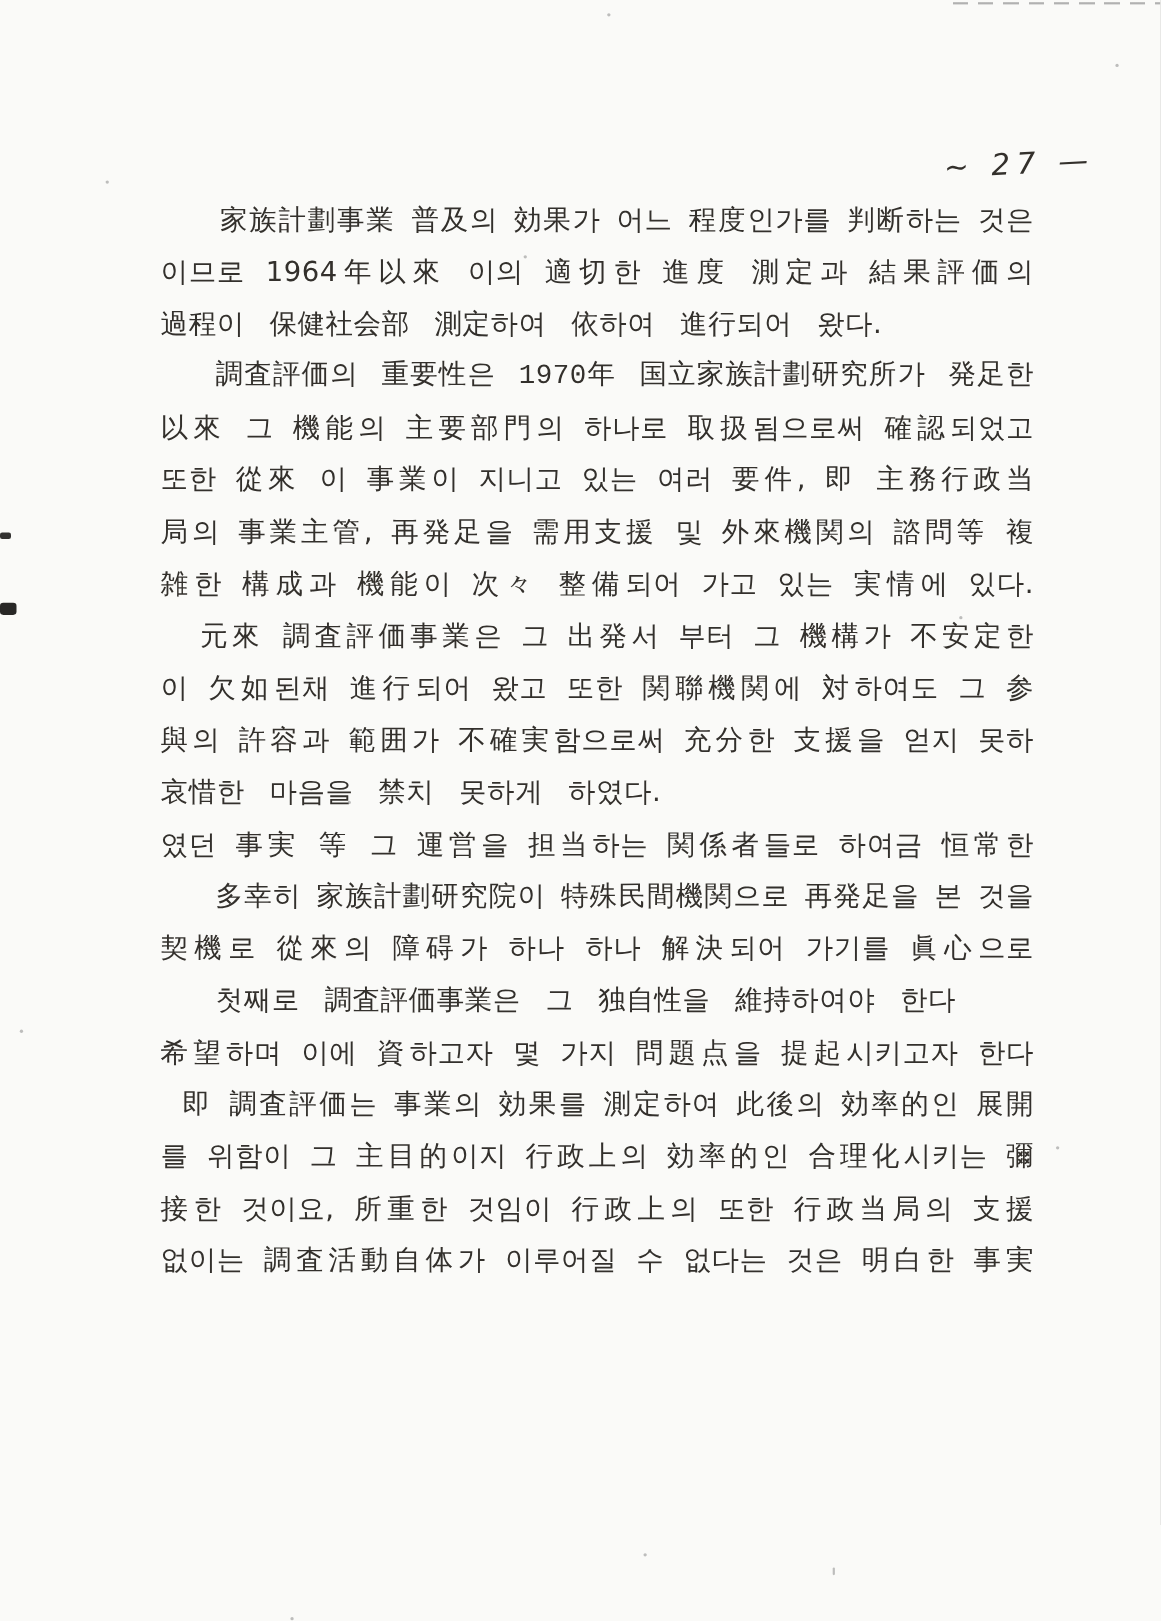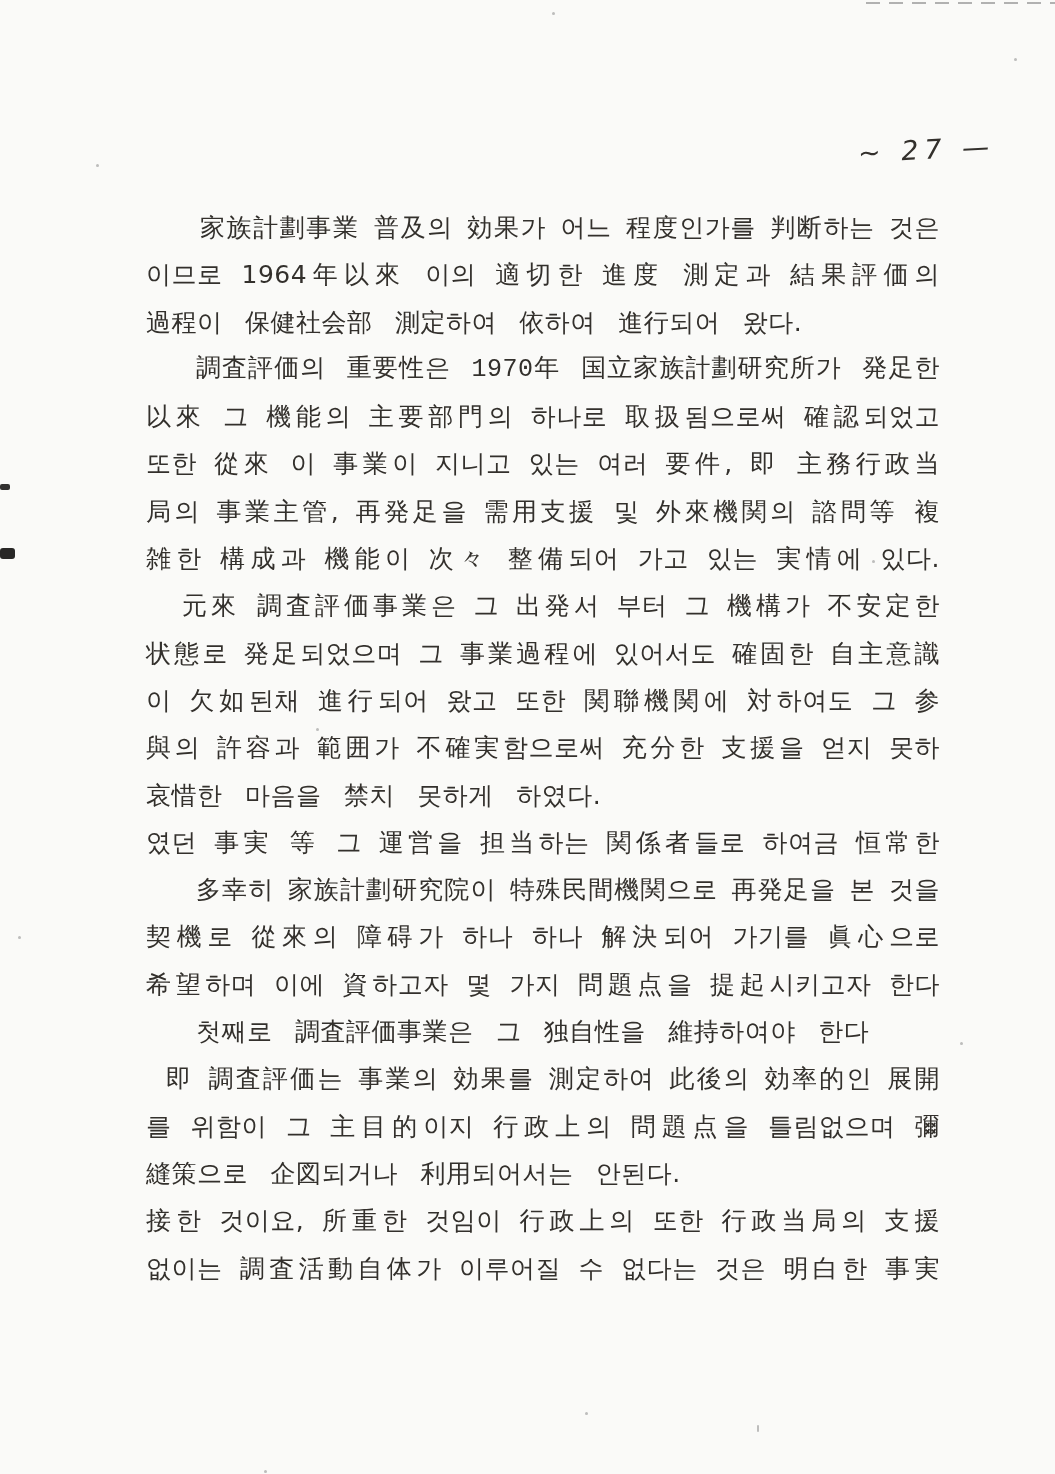--- a/index.html
+++ b/index.html
@@ -18,21 +18,21 @@
     background:repeating-linear-gradient(90deg,#999 0 14px,transparent 14px 23px);
     opacity:.75;
   }
   .page-number{
     position:absolute;top:134px;left:858px;
     font-size:27px;font-style:italic;letter-spacing:6px;
     transform:rotate(-3deg);
     white-space:nowrap;
   }
   .text-block{
-    position:absolute;left:146px;top:204px;width:794px;
+    position:absolute;left:146px;top:176px;width:794px;
   }
   .line{
     height:47.3px;line-height:47.3px;
     font-size:25px;
     letter-spacing:0.5px;
     word-spacing:14px;
     white-space:nowrap;
     overflow:visible;
   }
   .line.fill{
@@ -61,32 +61,30 @@
   <div class="text-block">
       <div class="line fill" style="padding-left: 54px;">家族計劃事業 普及의 効果가 어느 程度인가를 判断하는 것은</div>
       <div class="line fill">이므로 1964年以來 이의 適切한 進度 測定과 結果評価의</div>
       <div class="line">過程이 保健社会部 測定하여 依하여 進行되어 왔다.</div>
       <div class="line fill" style="padding-left: 50px; font-family: Liberation Mono, monospace;">調査評価의 重要性은 1970年 国立家族計劃研究所가 発足한</div>
       <div class="line fill">以來 그 機能의 主要部門의 하나로 取扱됨으로써 確認되었고</div>
       <div class="line fill">또한 從來 이 事業이 지니고 있는 여러 要件, 即 主務行政当</div>
       <div class="line fill">局의 事業主管, 再発足을 需用支援 및 外來機関의 諮問等 複</div>
       <div class="line fill">雑한 構成과 機能이 次々 整備되어 가고 있는 実情에 있다.</div>
       <div class="line fill" style="padding-left: 36px;">元來 調査評価事業은 그 出発서 부터 그 機構가 不安定한</div>
-      <div class="line fill">状態로 発足되었으며 그 事業過程에 있어서도 確固한 自主意識</div>
       <div class="line fill">이 欠如된채 進行되어 왔고 또한 関聯機関에 対하여도 그 参</div>
       <div class="line fill">與의 許容과 範囲가 不確実함으로써 充分한 支援을 얻지 못하</div>
       <div class="line">哀惜한 마음을 禁치 못하게 하였다.</div>
       <div class="line fill">였던 事実 等 그 運営을 担当하는 関係者들로 하여금 恒常한</div>
       <div class="line fill" style="padding-left: 50px;">多幸히 家族計劃研究院이 特殊民間機関으로 再発足을 본 것을</div>
       <div class="line fill">契機로 從來의 障碍가 하나 하나 解決되어 가기를 眞心으로</div>
+      <div class="line" style="padding-left: 50px;">첫째로 調査評価事業은 그 独自性을 維持하여야 한다</div>
       <div class="line fill">希望하며 이에 資하고자 몇 가지 問題点을 提起시키고자 한다</div>
-      <div class="line" style="padding-left: 50px;">첫째로 調査評価事業은 그 独自性을 維持하여야 한다</div>
       <div class="line fill" style="padding-left: 20px;">即 調査評価는 事業의 効果를 測定하여 此後의 効率的인 展開</div>
-      <div class="line fill">를 위함이 그 主目的이지 行政上의 問題点을 틀림없으며 彌</div>
-      <div class="line">縫策으로 企図되거나 利用되어서는 안된다.</div>
+      <div class="line fill">를 위함이 그 主目的이지 行政上의 効率的인 合理化시키는 彌</div>
       <div class="line fill">接한 것이요, 所重한 것임이 行政上의 또한 行政当局의 支援</div>
       <div class="line fill">없이는 調査活動自体가 이루어질 수 없다는 것은 明白한 事実</div>
     </div>
 
   <div class="smudge s1"></div>
   <div class="smudge s2"></div>
 
   <div class="speck" style="left:552px;top:12px;"></div>
   <div class="speck" style="left:96px;top:164px;"></div>
   <div class="speck" style="left:1014px;top:58px;"></div>

